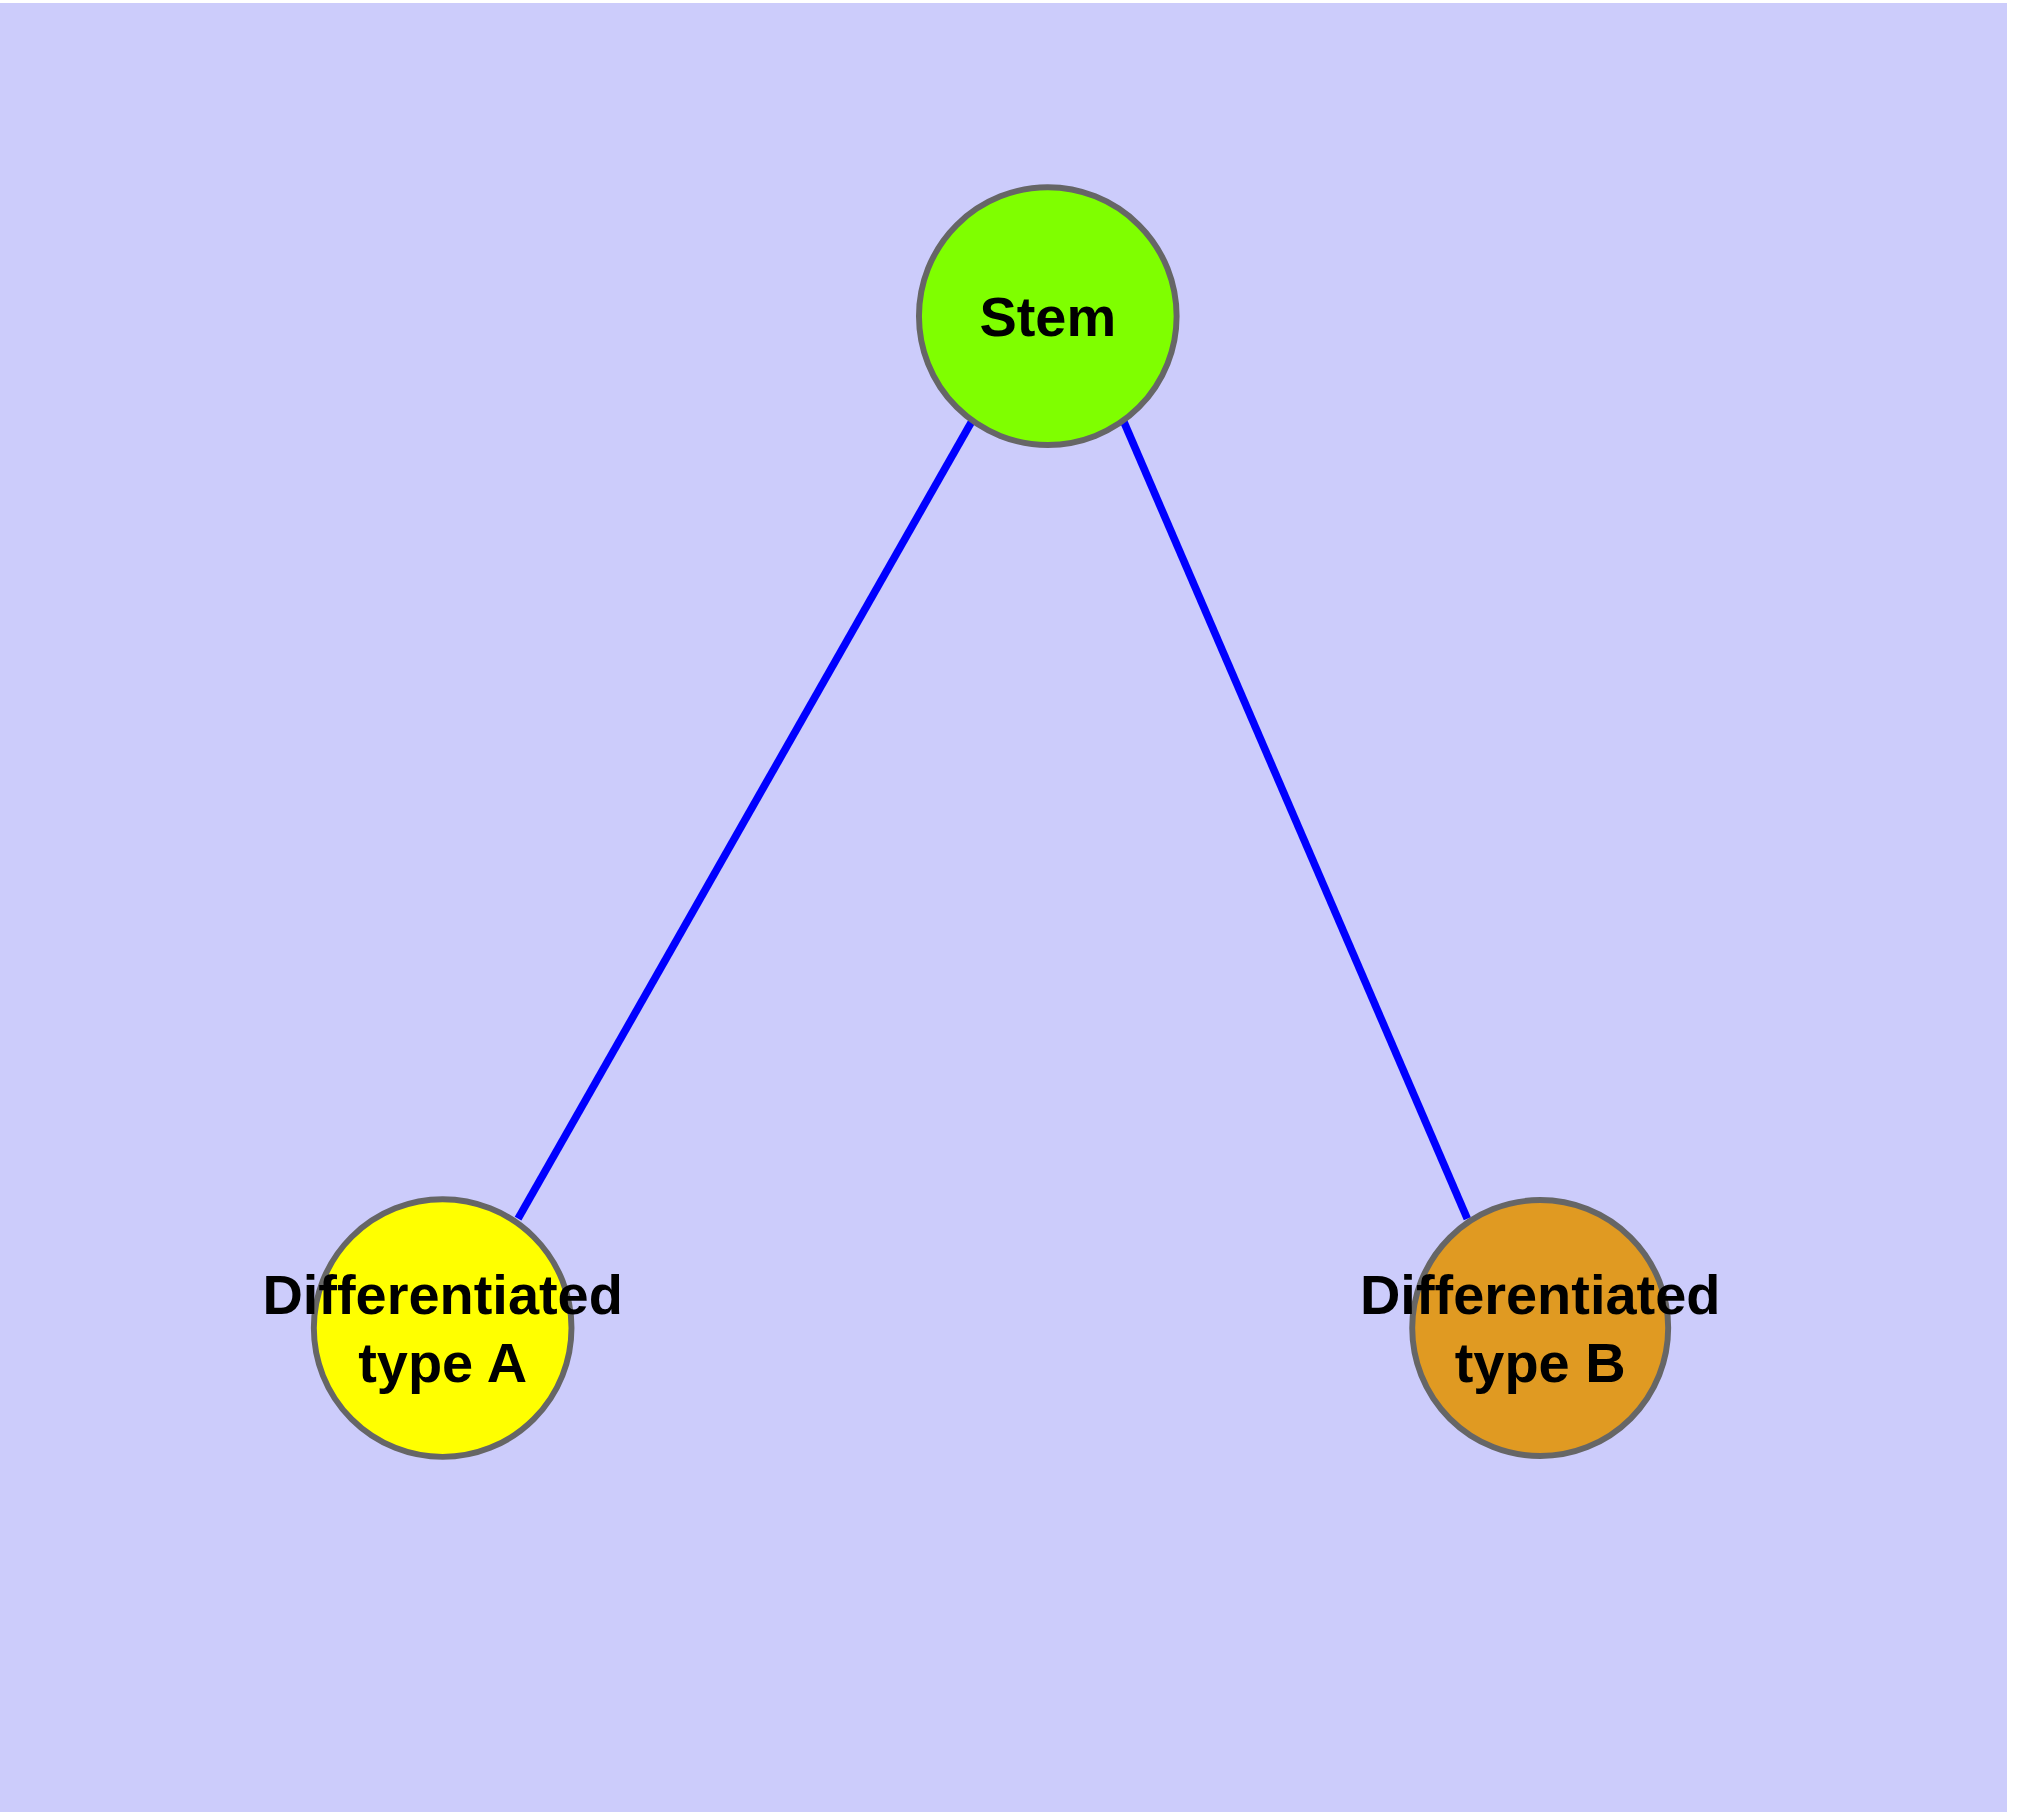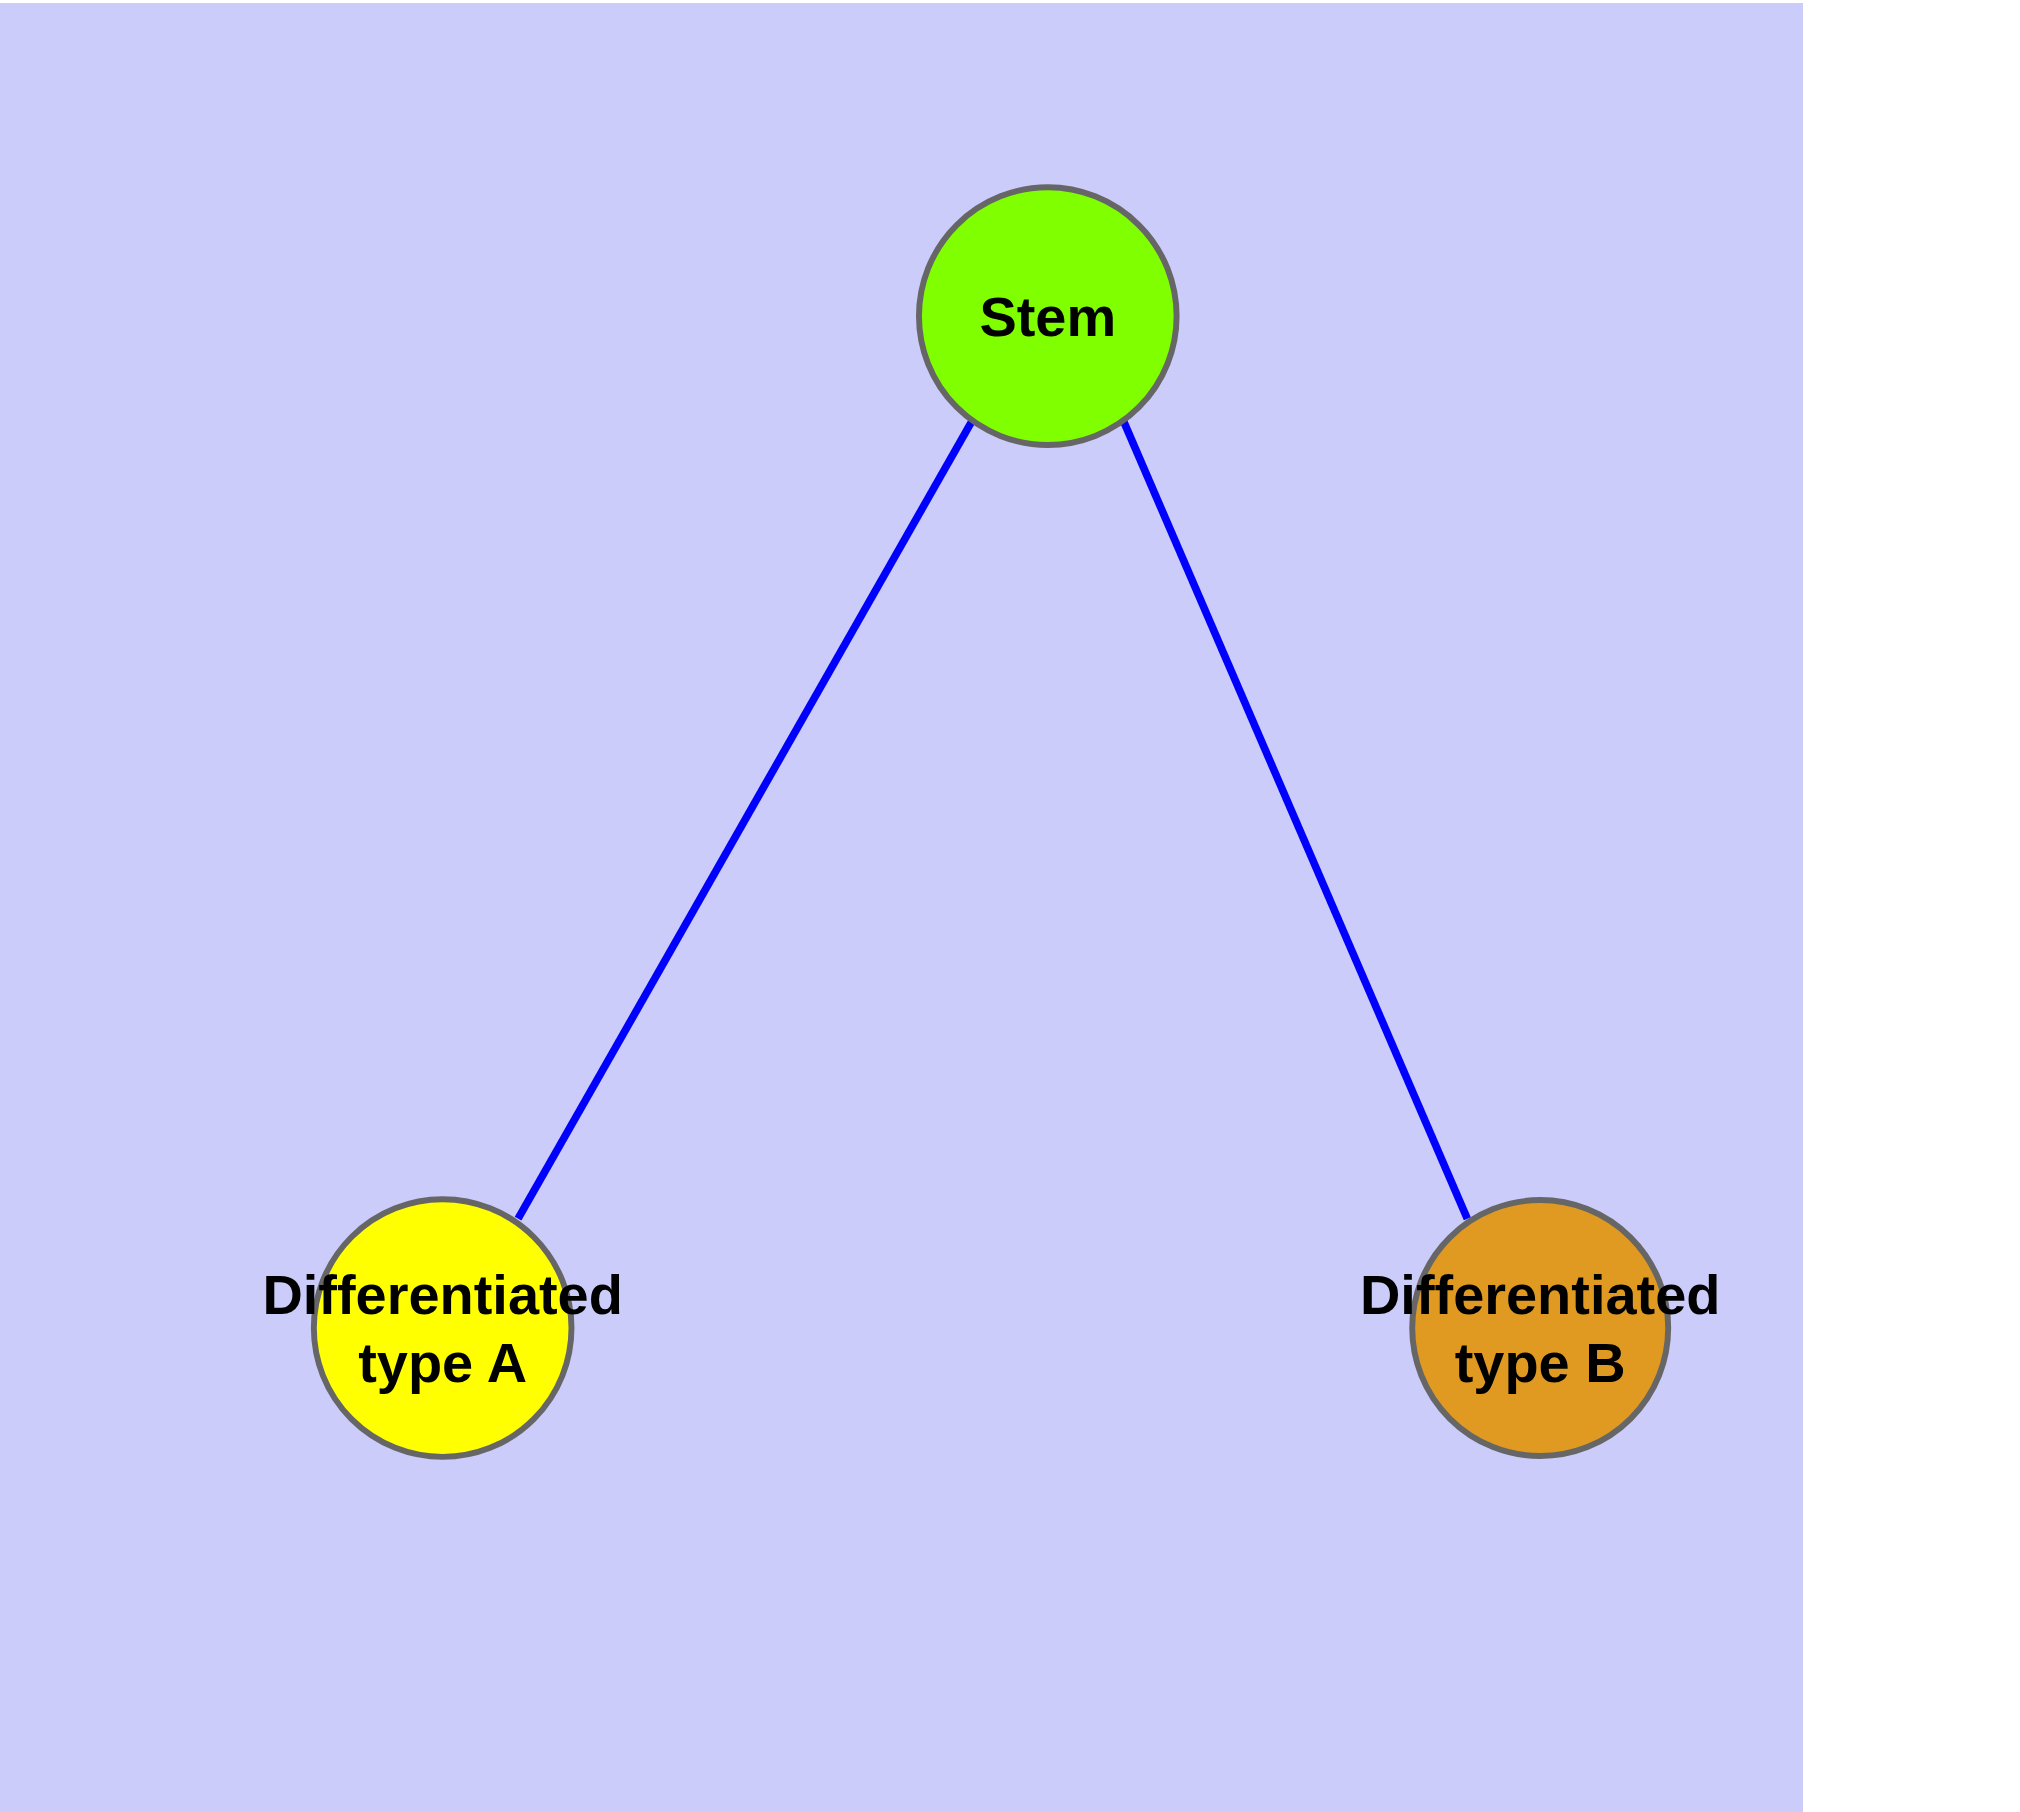--- a/index.html
+++ b/index.html
@@ -35,21 +35,21 @@
   .node-label {
     font-weight: bold;
     fill: #000000;
     font-family: "Liberation Sans", "DejaVu Sans", sans-serif;
     paint-order: normal;
   }
 </style>
 </head>
 <body>
 
-<div id="canvas" style="width: 1803px; height: 1812px; background: rgb(255, 255, 255);">
+<div id="canvas" style="width: 2007px; height: 1812px; background: rgb(255, 255, 255);">
 
   <div id="plot-area" style="background: rgb(204, 204, 251);"></div>
 
   <svg id="graph-svg" viewBox="0 0 2384 2138" xmlns="http://www.w3.org/2000/svg">
 
     <g>
       <line id="edge-0" x1="1147" y1="496" x2="611" y2="1438" stroke="#0000ff" stroke-width="9" stroke-linecap="butt"></line>
       <line id="edge-1" x1="1325" y1="496" x2="1731" y2="1438" stroke="#0000ff" stroke-width="9" stroke-linecap="butt"></line>
     </g>
 

